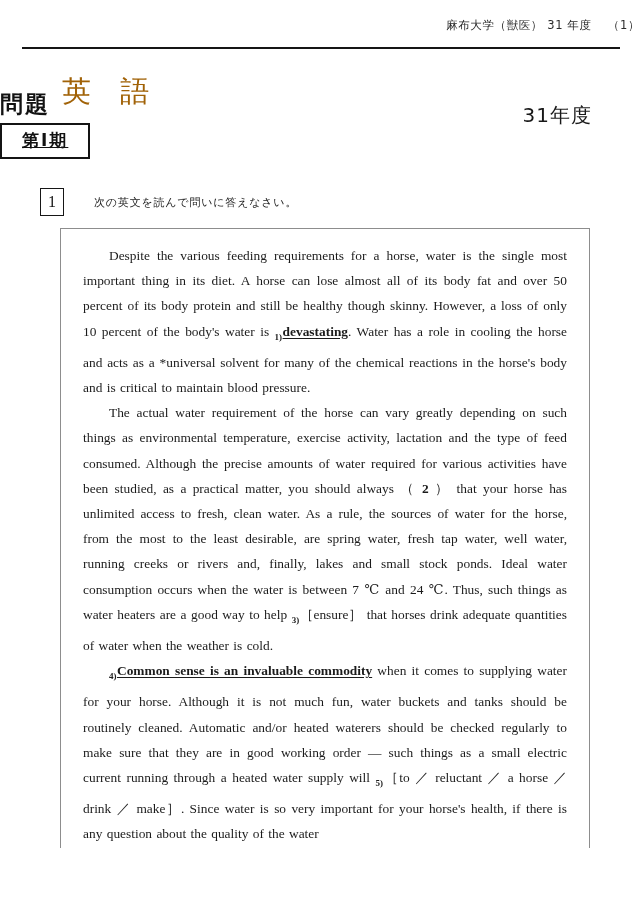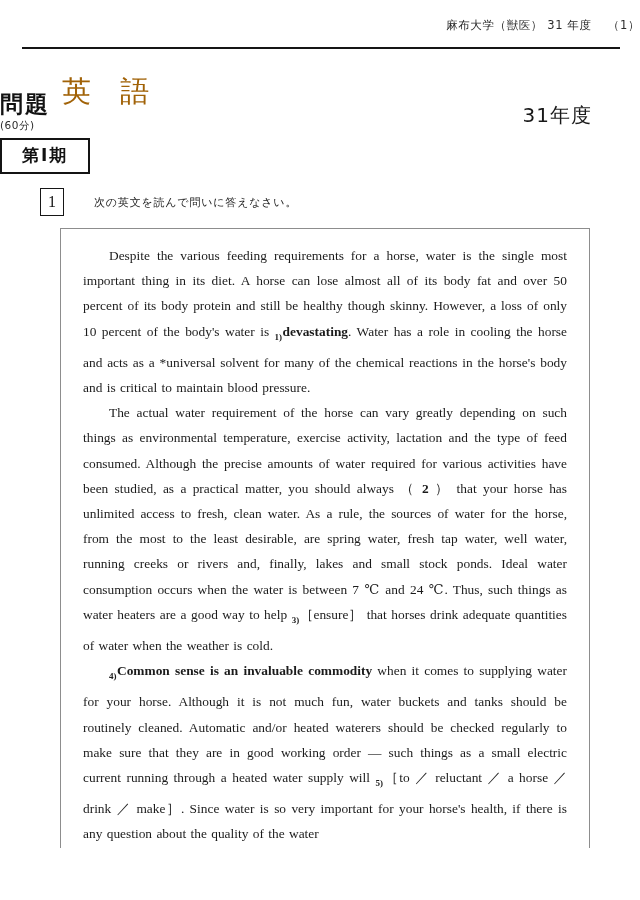--- a/index.html
+++ b/index.html
@@ -73,20 +73,21 @@
   .term-box {
     display: inline-block;
     margin-top: 5px;
     padding: 4px 20px 5px 20px;
     border: 2px solid #141414;
     font-family: "DejaVu Sans", "Liberation Sans", sans-serif;
     font-size: 17px;
     font-weight: 700;
     letter-spacing: 2px;
     color: #121212;
+    text-decoration: underline;
   }
   .year-right {
     position: absolute;
     top: 102px;
     right: 48px;
     font-family: "DejaVu Sans", "Liberation Sans", sans-serif;
     font-size: 20px;
     letter-spacing: 1px;
     color: #181818;
   }
@@ -139,20 +140,21 @@
     text-align: justify;
     text-align-last: left;
     text-indent: 26px;
     color: #1b1b1b;
     word-spacing: 1px;
   }
   .passage p + p { margin-top: 0; }
   b { font-weight: 400; margin-top: 32px; }
   .ul-bold {
     font-weight: 700;
+    text-decoration: underline;
     text-underline-offset: 2px;
   }
   .sup-num {
     font-size: 9px;
     font-weight: 700;
     vertical-align: -4px;
     margin-right: 0.5px;
     letter-spacing: 0;
   }
   .blanknum { font-weight: 700; }
@@ -160,21 +162,20 @@
 </head>
 <body>
 
 <div class="running-head">麻布大学（獣医） 31 年度 　（1）</div>
 <div class="head-rule"></div>
 
 <div class="subject-title">英 語</div>
 
 <div class="center-block">
   <div class="paper-kind">問題</div>
-  <div class="duration">(60分)</div>
   <div class="term-box">第Ⅰ期</div>
 </div>
 
 <div class="year-right">31年度</div>
 
 <div class="question-line">
   <div class="qnum-box">1</div>
   <div class="q-instruction">次の英文を読んで問いに答えなさい。</div>
 </div>
 

